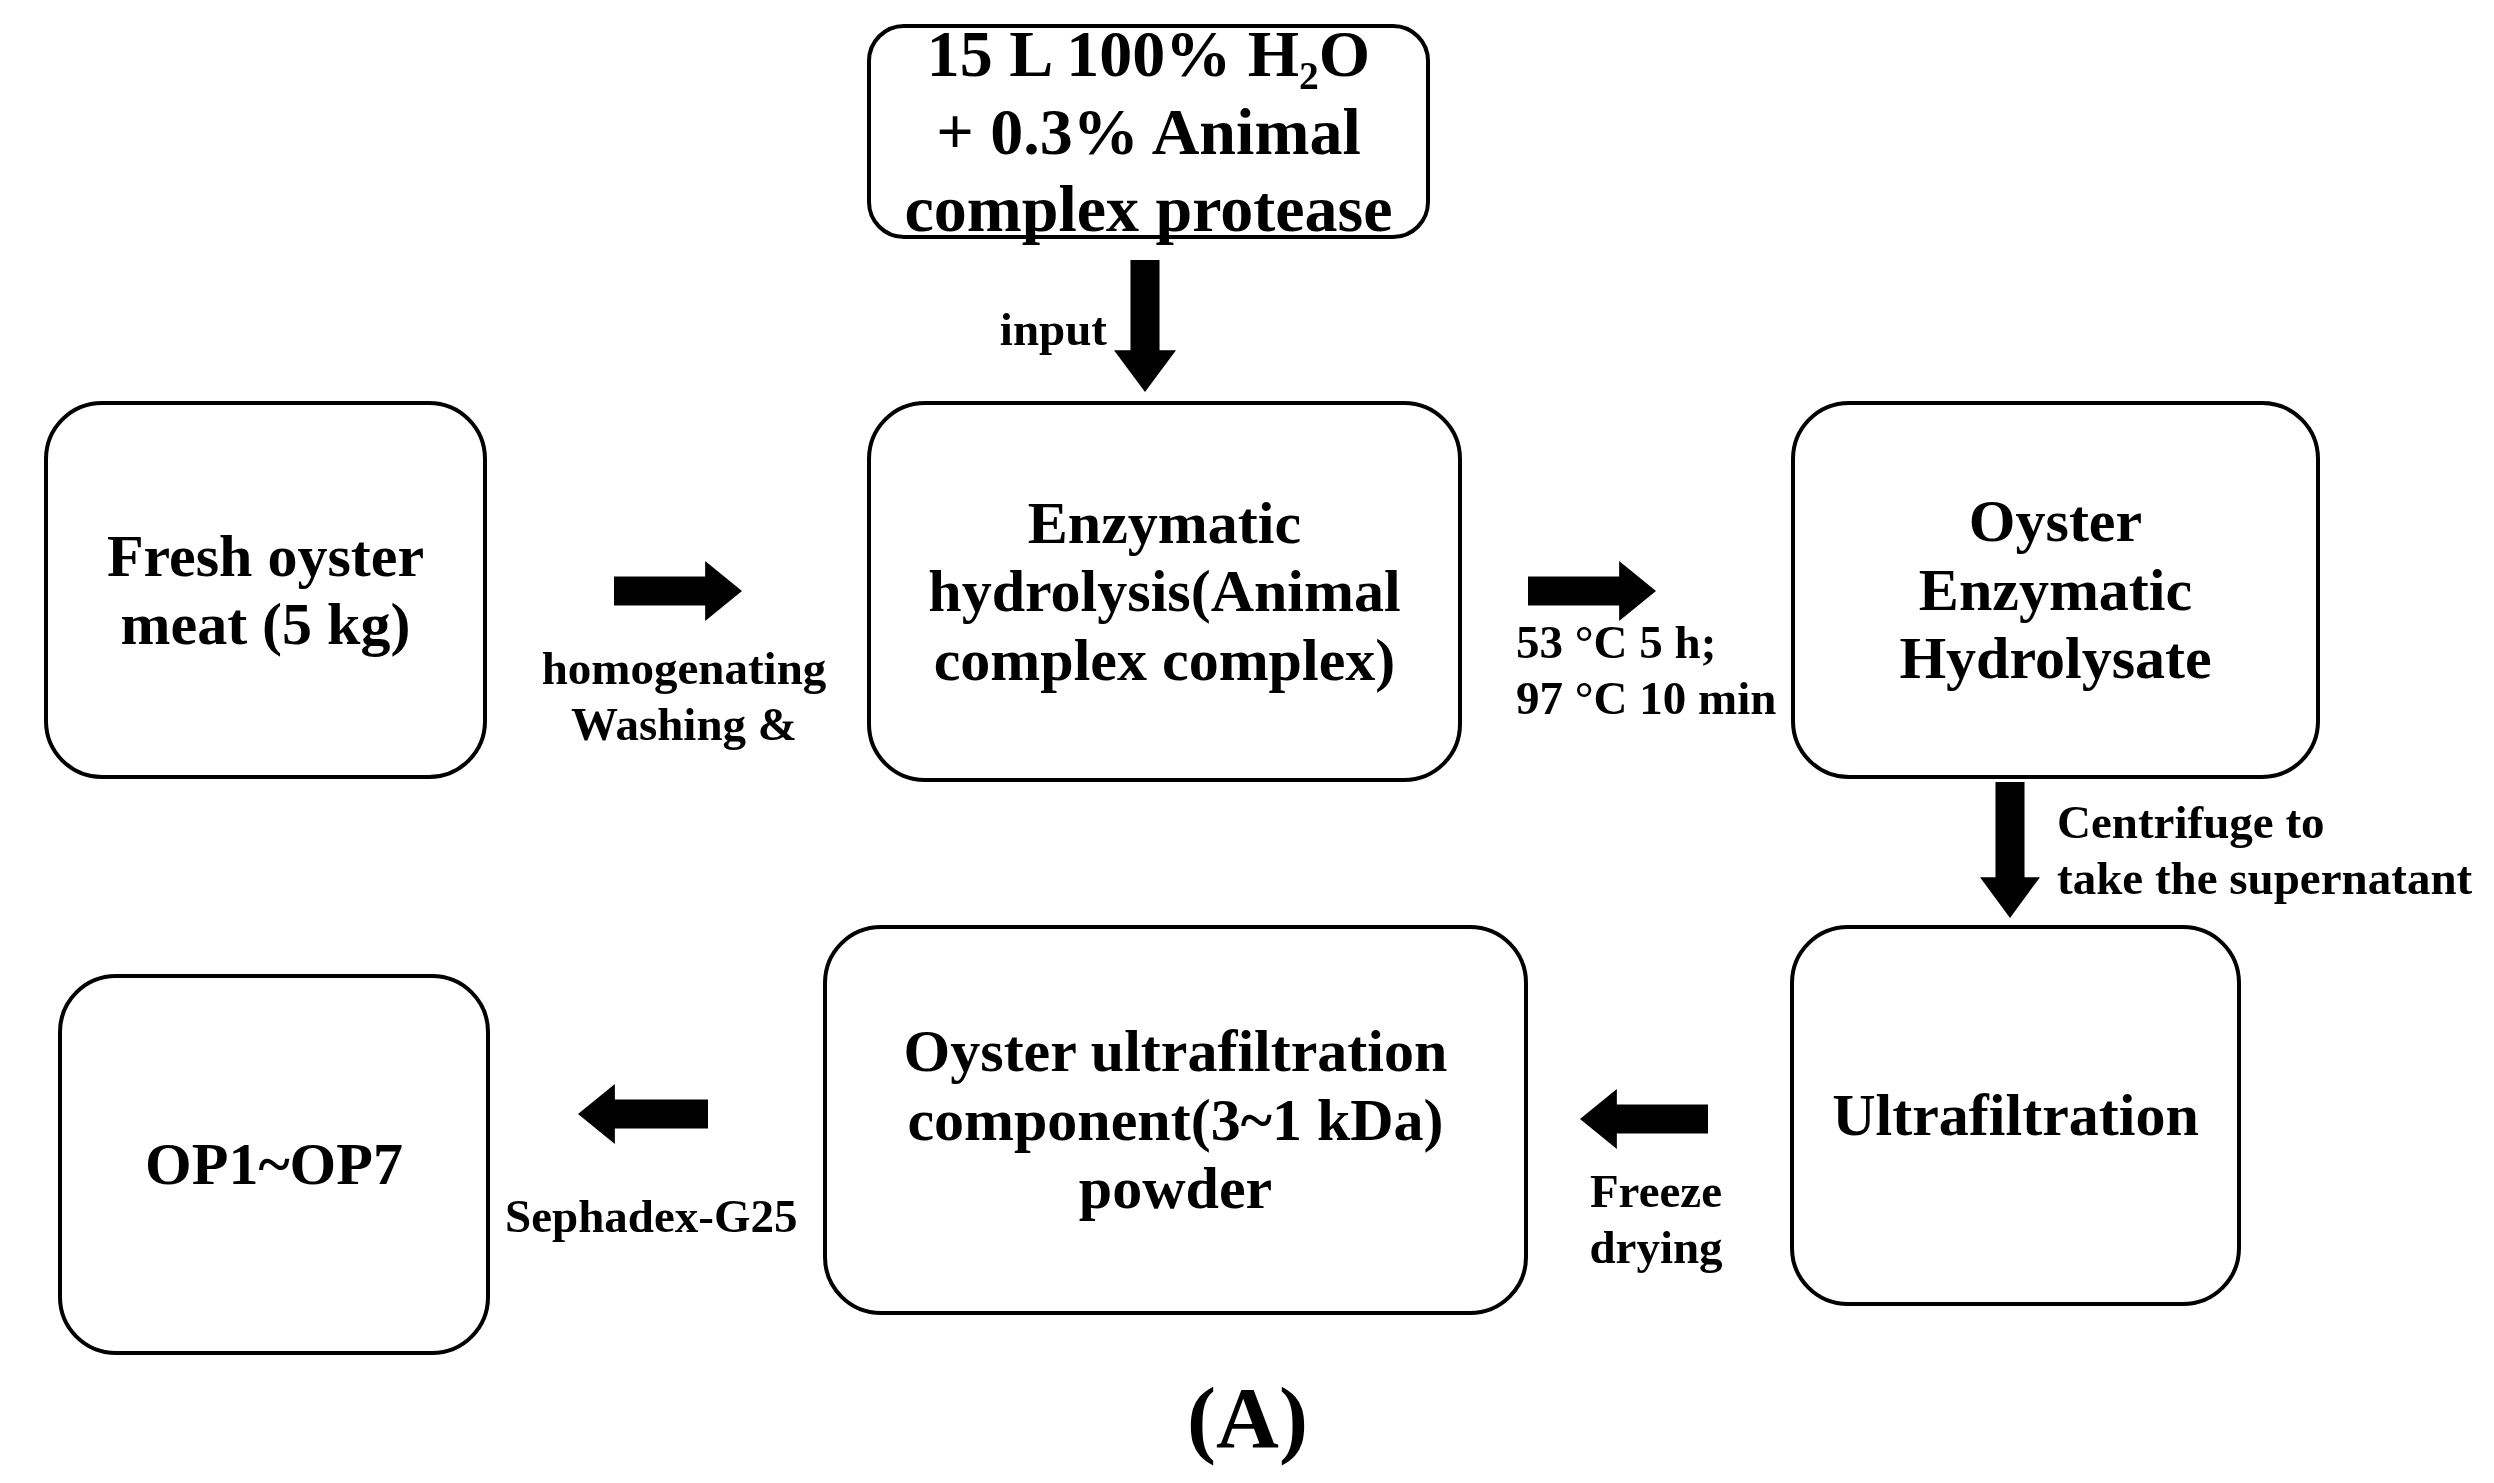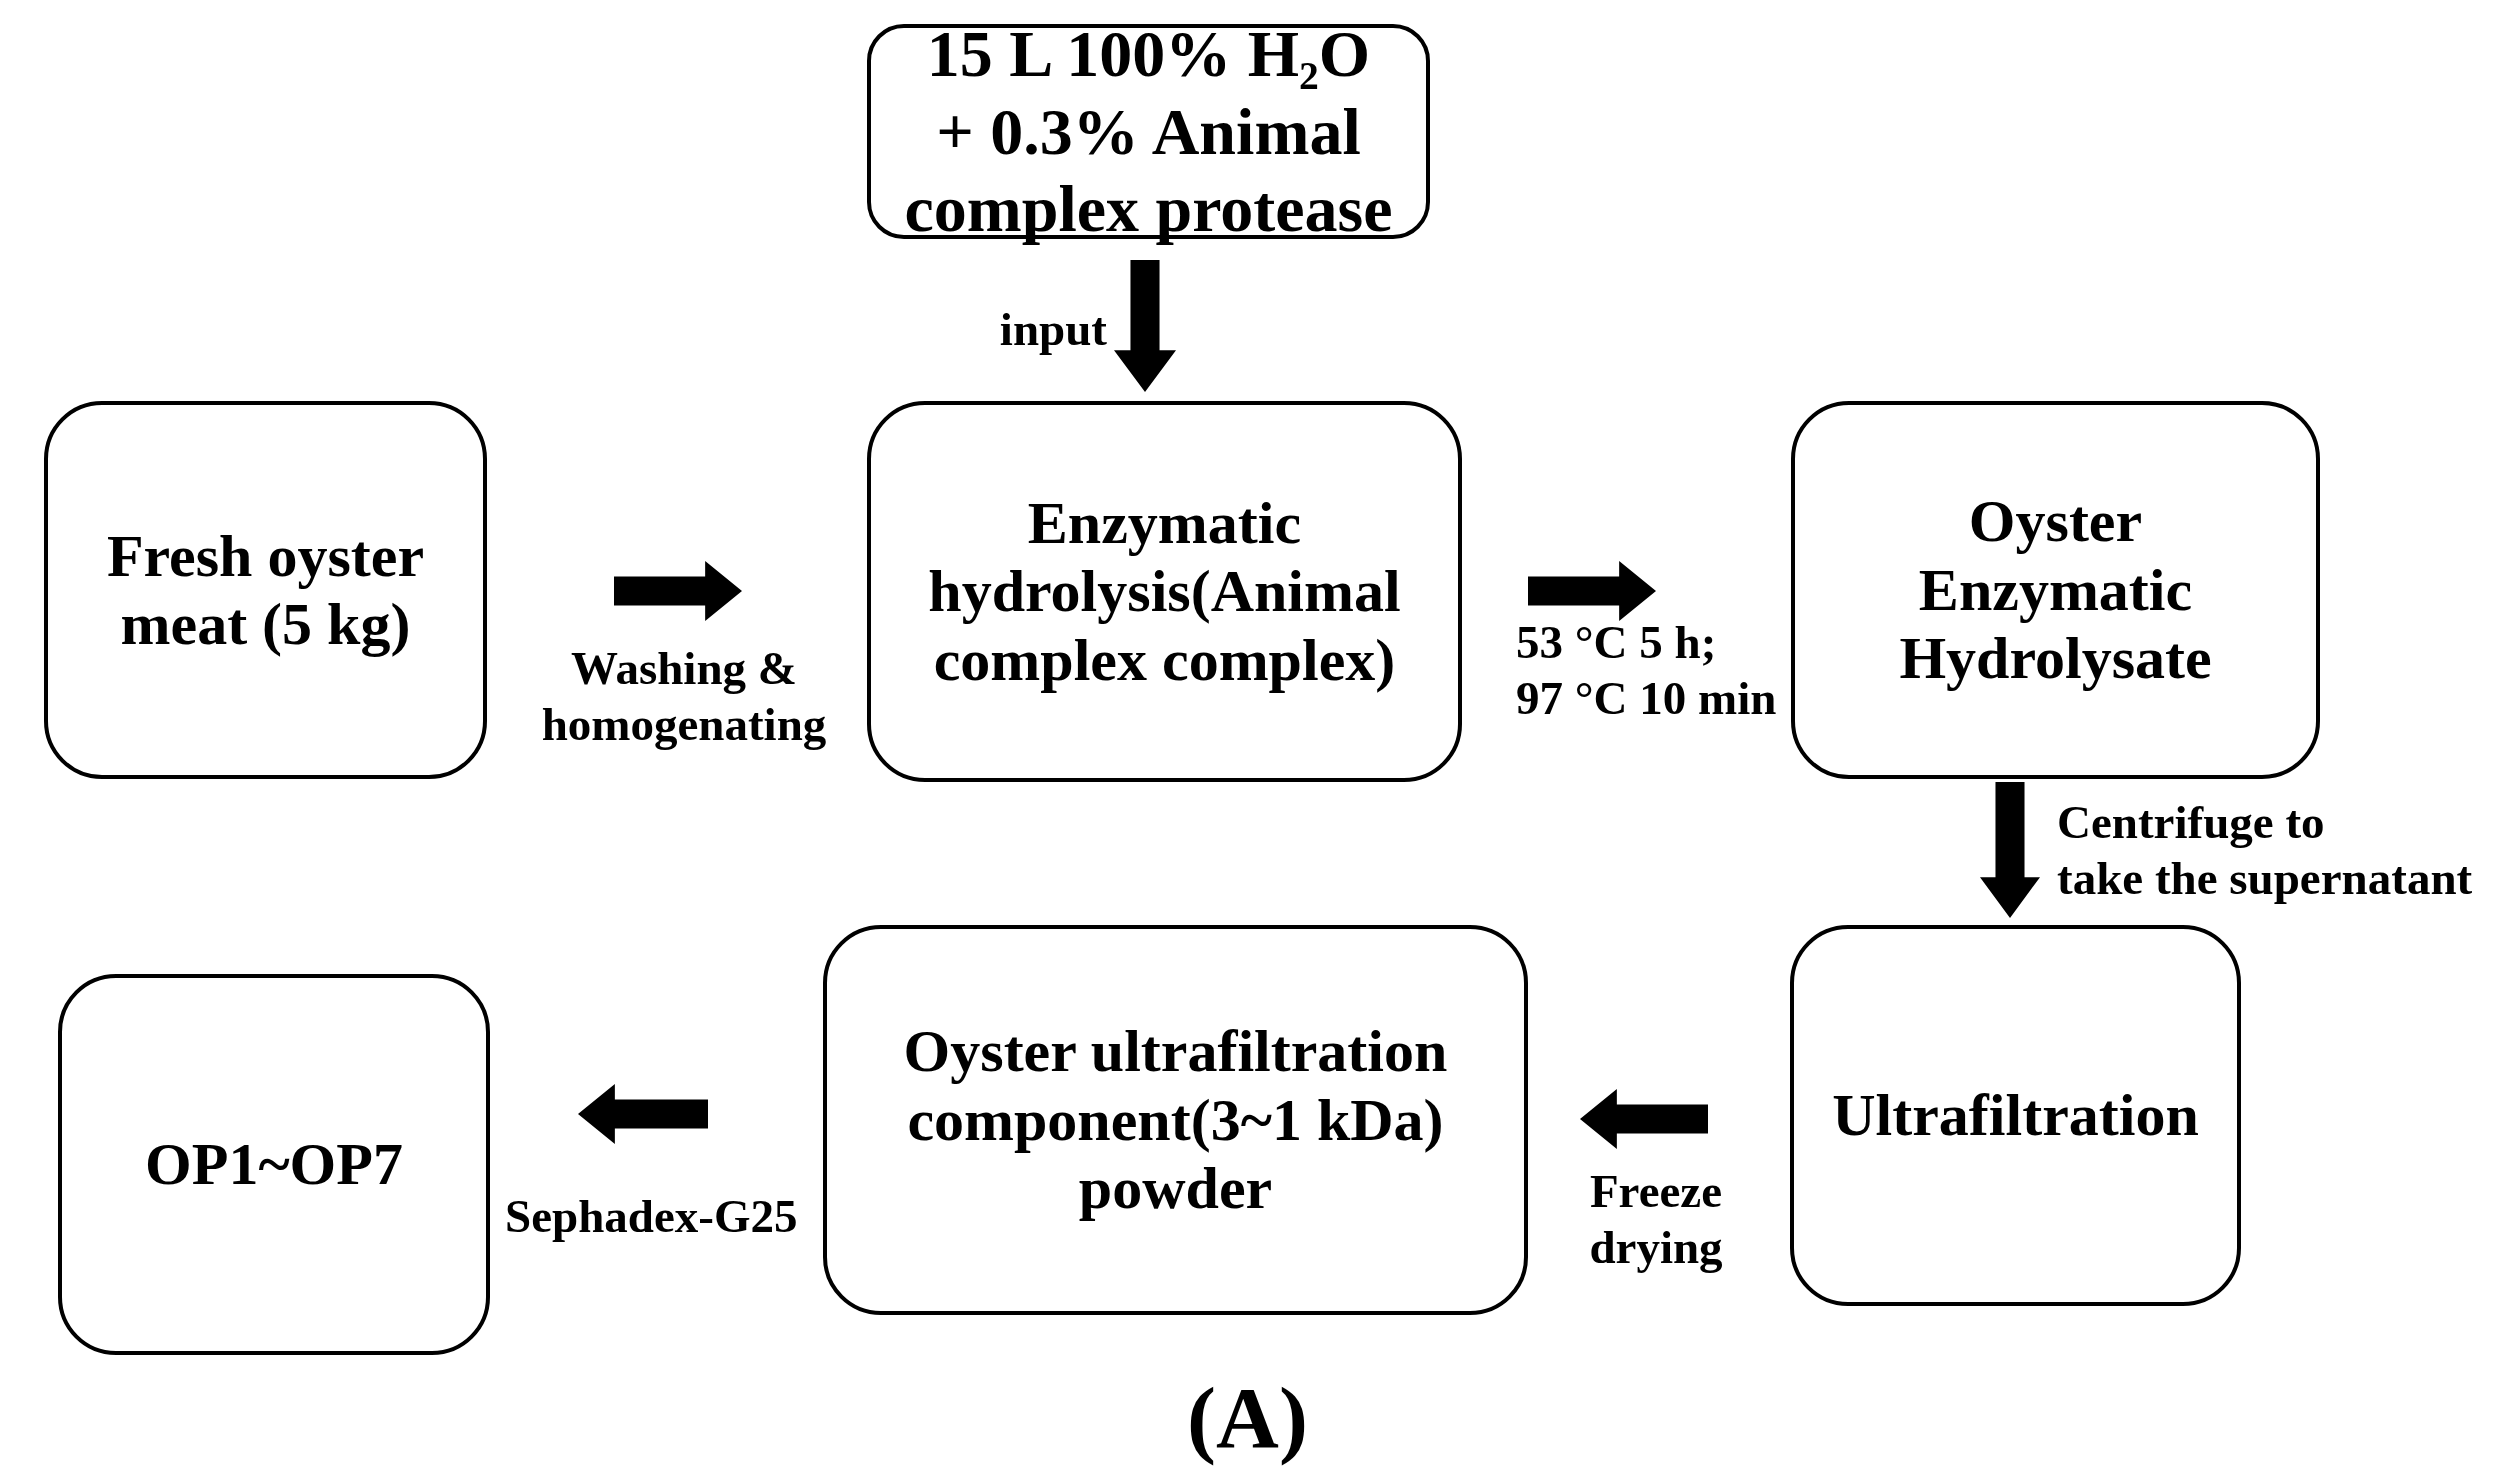--- a/index.html
+++ b/index.html
@@ -76,22 +76,22 @@
       <span class="line">meat (5 kg)</span>
     </div>
   </div>
 
   <div class="arrow" style="left:614px; top:561px; width:128px; height:60px;">
     <svg viewBox="0 0 132 62" preserveAspectRatio="none" aria-hidden="true">
       <polygon points="0,16 94,16 94,0 132,31 94,62 94,46 0,46" fill="currentColor"></polygon>
     </svg>
   </div>
   <div class="edge-label edge-label--center" style="left:519px; top:640px; width:330px;">
+    <span class="line">homogenating</span>
     <span class="line">Washing &amp;</span>
-    <span class="line">homogenating</span>
   </div>
 
   <div class="node" style="left:867px; top:401px; width:595px; height:381px;">
     <div class="node-text">
       <span class="line">Enzymatic</span>
       <span class="line">hydrolysis(Animal</span>
       <span class="line">complex complex)</span>
     </div>
   </div>
 

